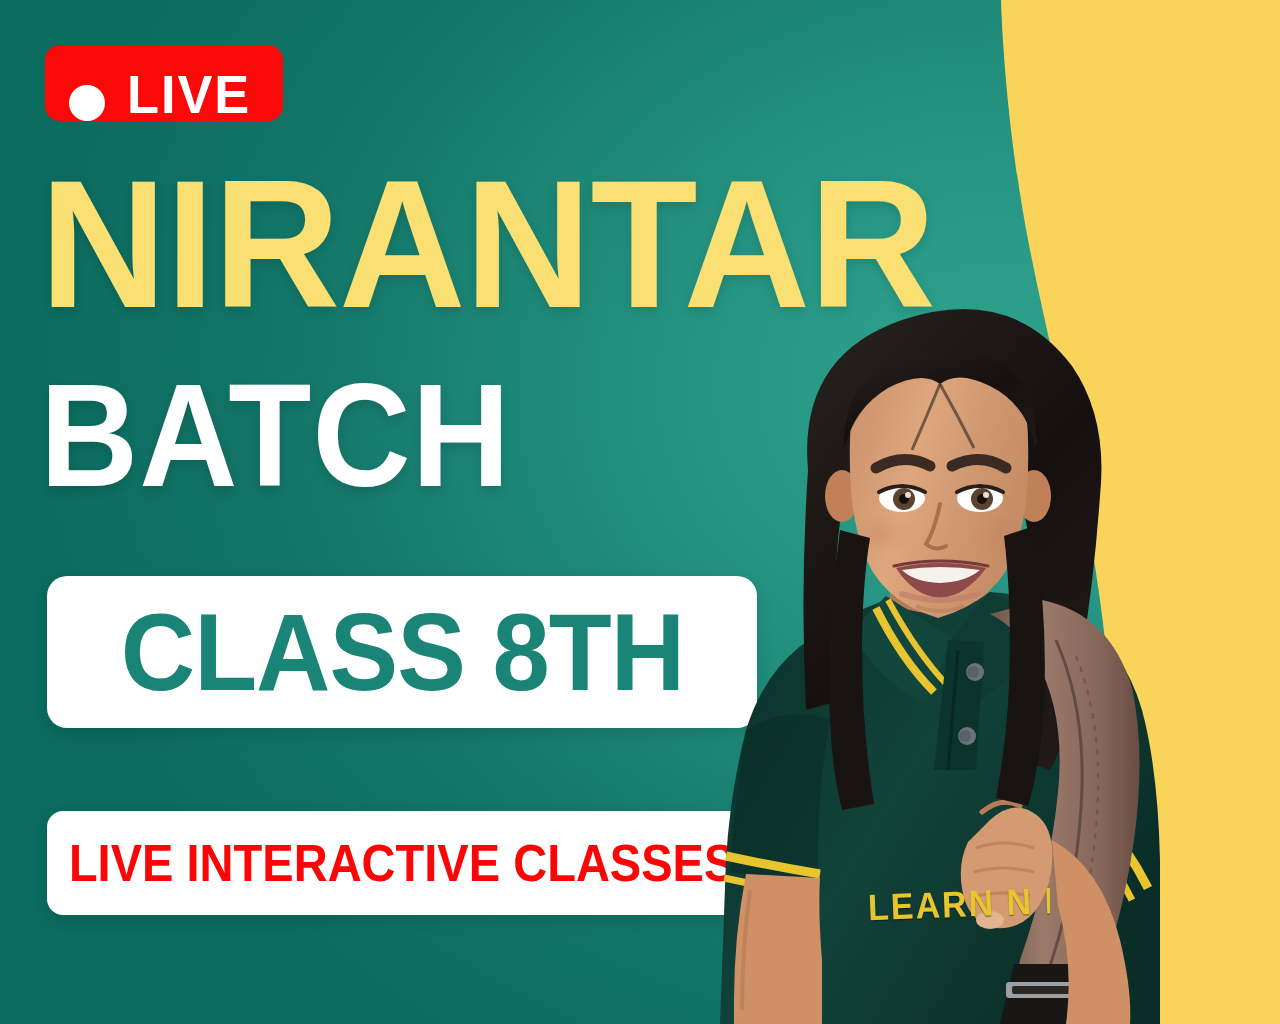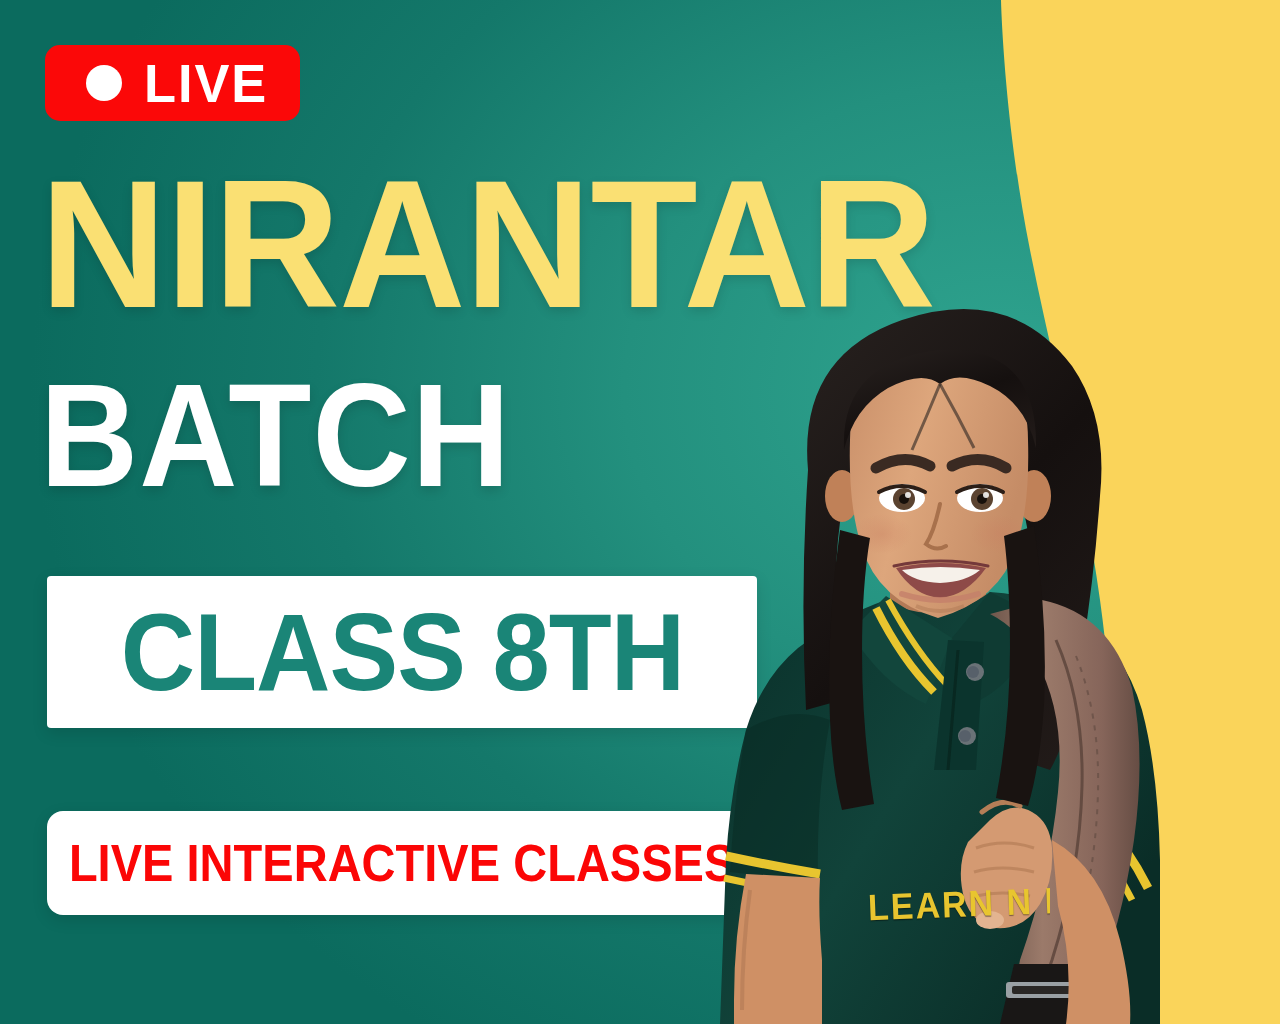--- a/index.html
+++ b/index.html
@@ -33,22 +33,22 @@
 
   
   .live-badge {
     position: absolute;
     left: 45px;
     top: 45px;
     height: 76px;
     border-radius: 15px;
     background: #fb0808;
     display: flex;
-    align-items: center;
-    padding: 0 28px 0 41px;
+    align-items: flex-end;
+    padding: 0 28px 0 24px;
     box-sizing: border-box;
   }
   .live-dot {
     width: 36px;
     height: 36px;
     border-radius: 50%;
     background: #ffffff;
     margin-right: 22px;
     flex: none;
   }
@@ -94,21 +94,21 @@
   }
 
   
   .card-class {
     position: absolute;
     left: 47px;
     top: 576px;
     width: 710px;
     height: 152px;
     background: #ffffff;
-    border-radius: 4px;
+    border-radius: 20px;
     display: flex;
     align-items: center;
     justify-content: center;
     box-shadow: 0 5px 16px rgba(0,0,0,0.12);
     box-sizing: border-box;
   }
   .card-class-text {
     color: #1a8577;
     font-size: 104px;
     font-weight: 700;

